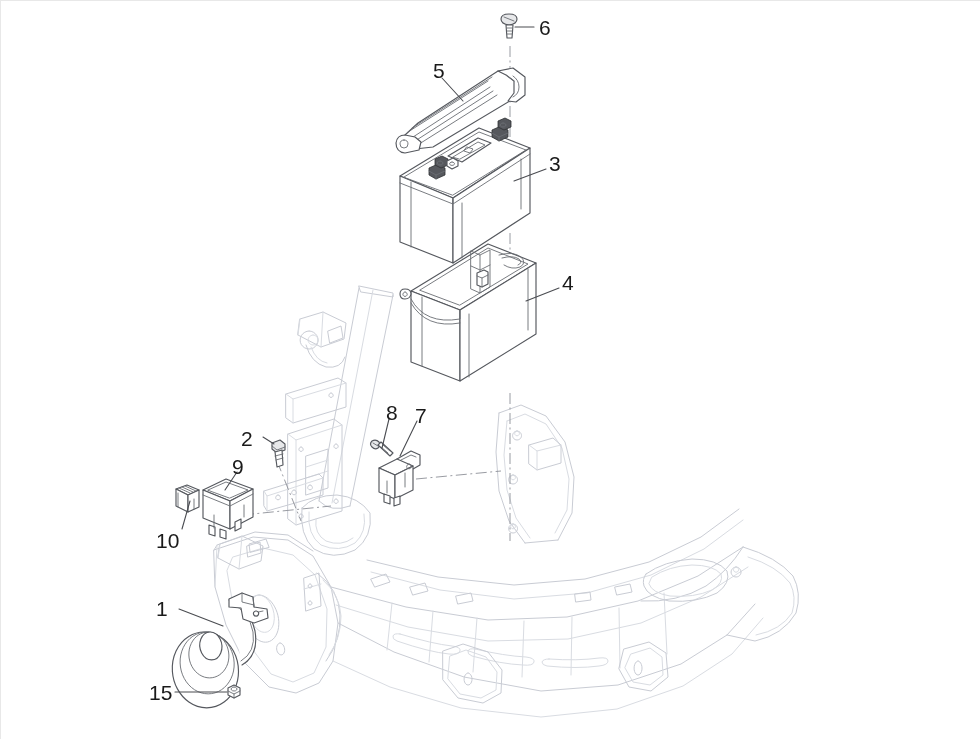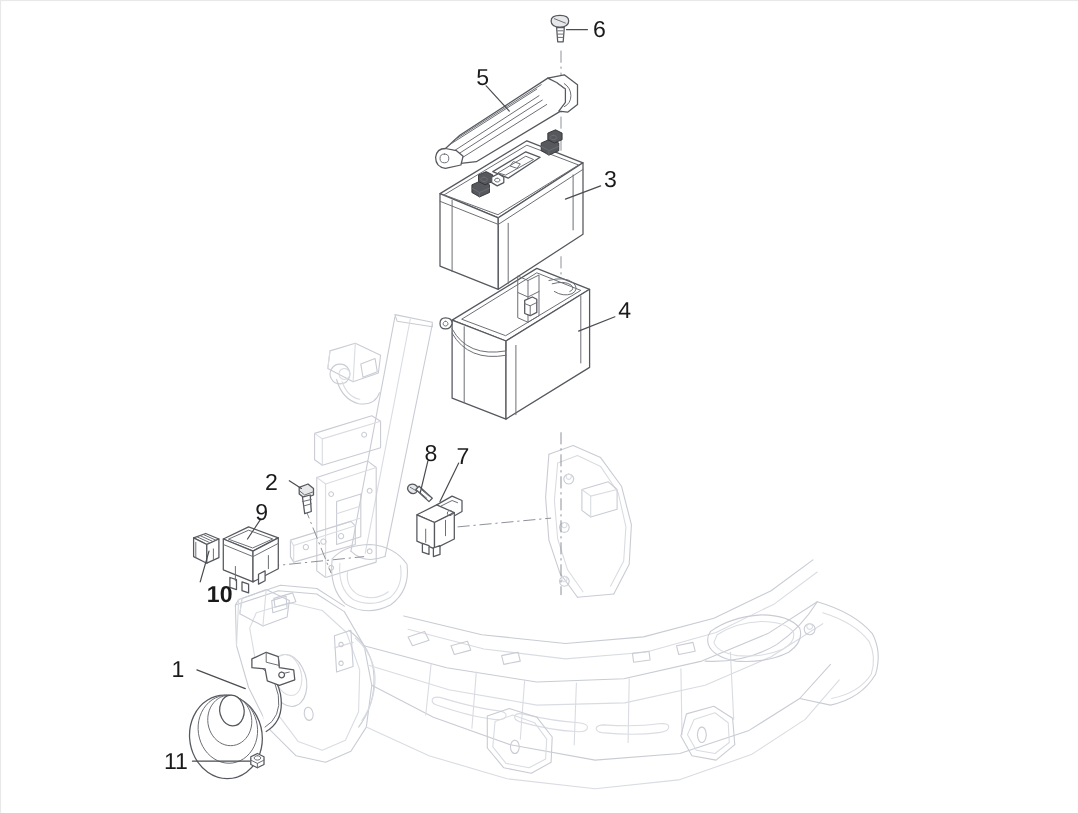--- a/index.html
+++ b/index.html
@@ -460,16 +460,16 @@
 
   <div class="callout-label" style="left:155px; top:597px;">1</div>
   <div class="callout-label" style="left:240px; top:427px;">2</div>
   <div class="callout-label" style="left:548px; top:152px;">3</div>
   <div class="callout-label" style="left:561px; top:271px;">4</div>
   <div class="callout-label" style="left:432px; top:59px;">5</div>
   <div class="callout-label" style="left:538px; top:16px;">6</div>
   <div class="callout-label" style="left:414px; top:404px;">7</div>
   <div class="callout-label" style="left:385px; top:401px;">8</div>
   <div class="callout-label" style="left:231px; top:455px;">9</div>
-  <div class="callout-label" style="left:187px; top:529px;font-weight:bold;">10</div>
-  <div class="callout-label" style="left:148px; top:681px;">11</div>
+  <div class="callout-label" style="left:155px; top:529px;">10</div>
+  <div class="callout-label" style="left:148px; top:681px;">15</div>
 
 </div>
 
 </body></html>

